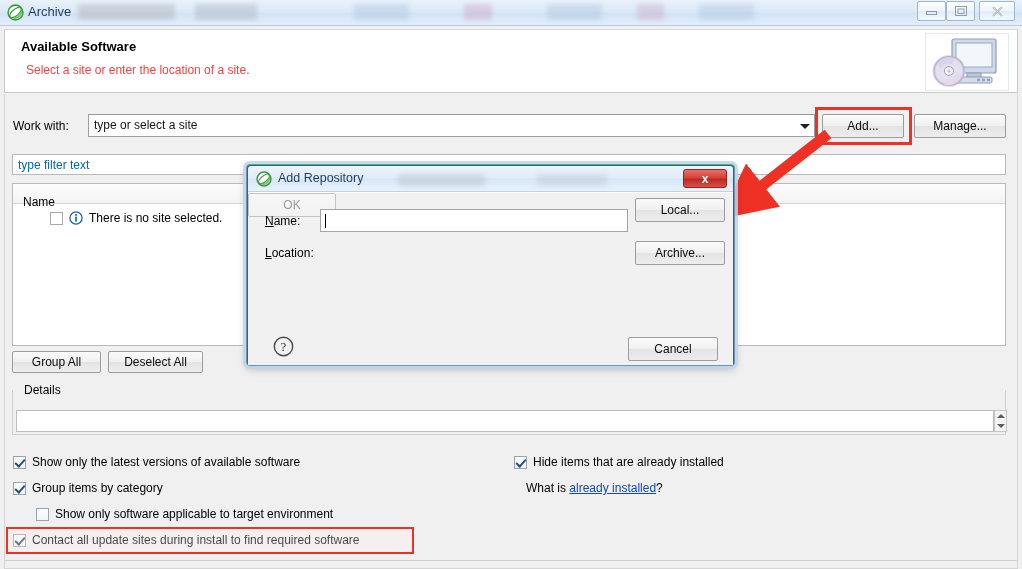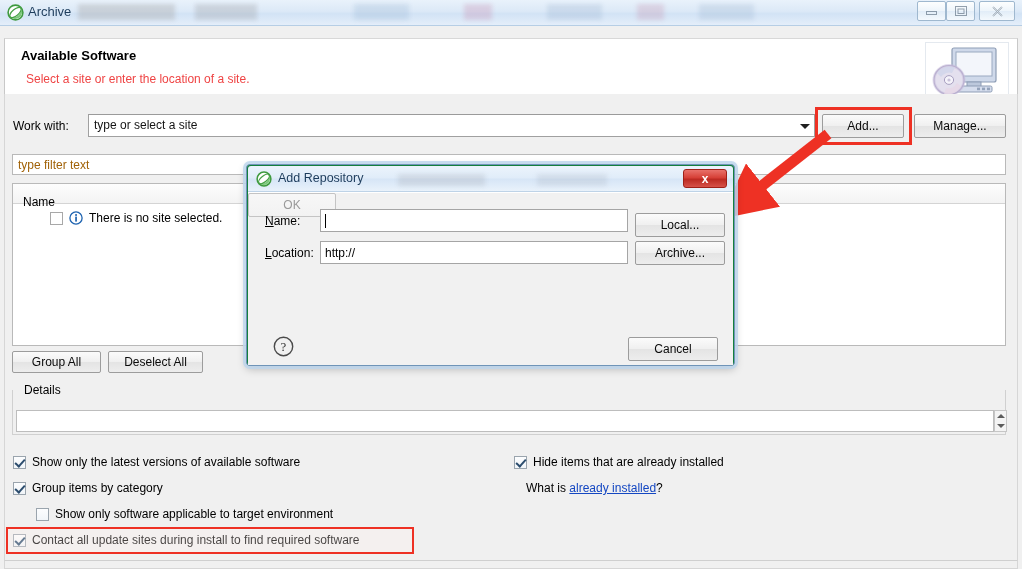--- a/index.html
+++ b/index.html
@@ -59,21 +59,21 @@
     border-radius: 2px;
     display: flex; align-items: center; justify-content: center;
   }
   #btn-min { left: 917px; }
   #btn-max { left: 946px; }
   #btn-close { left: 979px; width: 36px; }
   .winbtn .g { opacity: .55; }
 
   
   #header {
-    position: absolute; left: 4px; top: 38px;
+    position: absolute; left: 4px; top: 29px;
     width: 1014px; height: 64px;
     background: #ffffff;
     border: 1px solid #c8c8c8;
     border-top-color: #d8d8d8;
   }
   #page-title {
     position: absolute; left: 16px; top: 9px;
     font-size: 13px; font-weight: bold; color: #000;
   }
   #page-subtitle {
@@ -146,21 +146,21 @@
 
   
   #filter-box {
     position: absolute; left: 12px; top: 154px;
     width: 994px; height: 21px;
     background: #ffffff;
     border: 1px solid #b9b9b9;
   }
   #filter-text {
     position: absolute; left: 5px; top: 3px;
-    font-size: 12px; color: #a16207;
+    font-size: 12px; color: #0369a1;
   }
 
   
   #tree-panel {
     position: absolute; left: 12px; top: 183px;
     width: 994px; height: 163px;
     background: #ffffff;
     border: 1px solid #b9b9b9;
   }
   #tree-header {
@@ -345,21 +345,21 @@
   #arp-loc-input  { left: 72px; top: 48px; width: 308px; }
   #arp-caret {
     display: inline-block;
     width: 1px; height: 14px;
     background: #000;
   }
   .arp-btn {
     position: absolute;
     height: 24px; width: 90px;
   }
-  #arp-local   { left: 387px; top: 20px; }
+  #arp-local   { left: 387px; top: 5px; }
   #arp-archive { left: 387px; top: 48px; }
   #arp-ok {
     left: 283px; top: 144px; width: 88px; height: 24px;
     color: #9a9a9a;
     background: linear-gradient(to bottom, #f7f7f7 0%, #f2f2f2 100%);
     border: 1px solid #c4c4c4;
   }
   #arp-cancel { left: 380px; top: 144px; width: 90px; height: 24px; }
   #arp-help {
     position: absolute; left: 25px; top: 143px;
@@ -535,21 +535,20 @@
 
     <div id="arp-body">
 
       <div class="arp-label" id="arp-name-label"><u>N</u>ame:</div>
       <div class="arp-input" id="arp-name-input">
         <span id="arp-caret"></span>
         <span></span>
       </div>
 
       <div class="arp-label" id="arp-loc-label"><u>L</u>ocation:</div>
-      <div class="arp-input" id="arp-loc-input">http://</div>
 
       <div class="btn arp-btn" id="arp-local">
         <span>Local...</span>
       </div>
       <div class="btn arp-btn" id="arp-archive">
         <span>Archive...</span>
       </div>
 
       <svg id="arp-help" viewBox="0 0 21 21">
         <circle cx="10.5" cy="10.5" r="9.2" fill="#f1f1f1" stroke="#4a4a4a" stroke-width="1.4"></circle>

